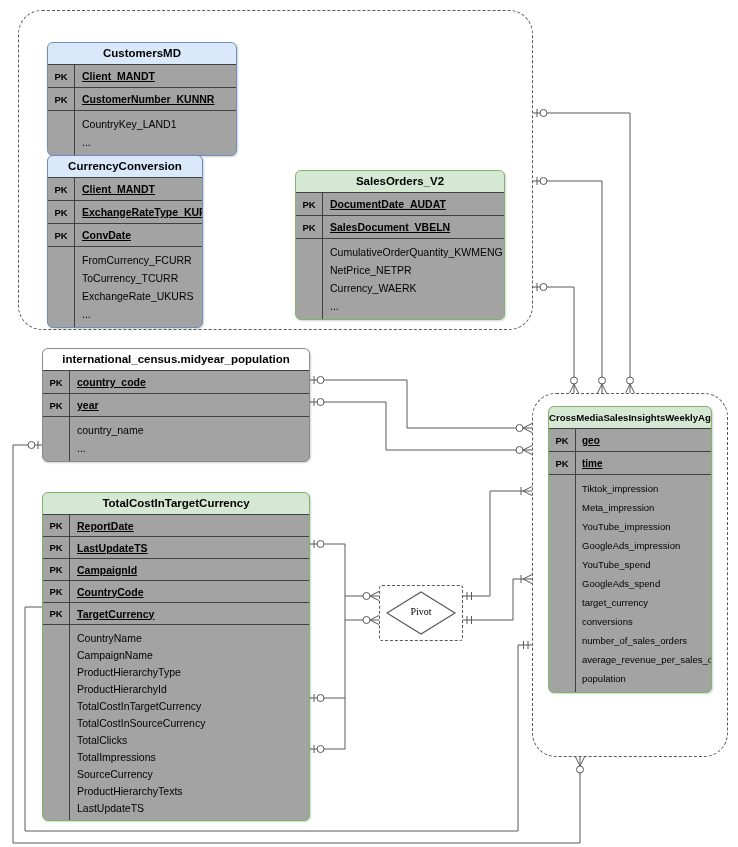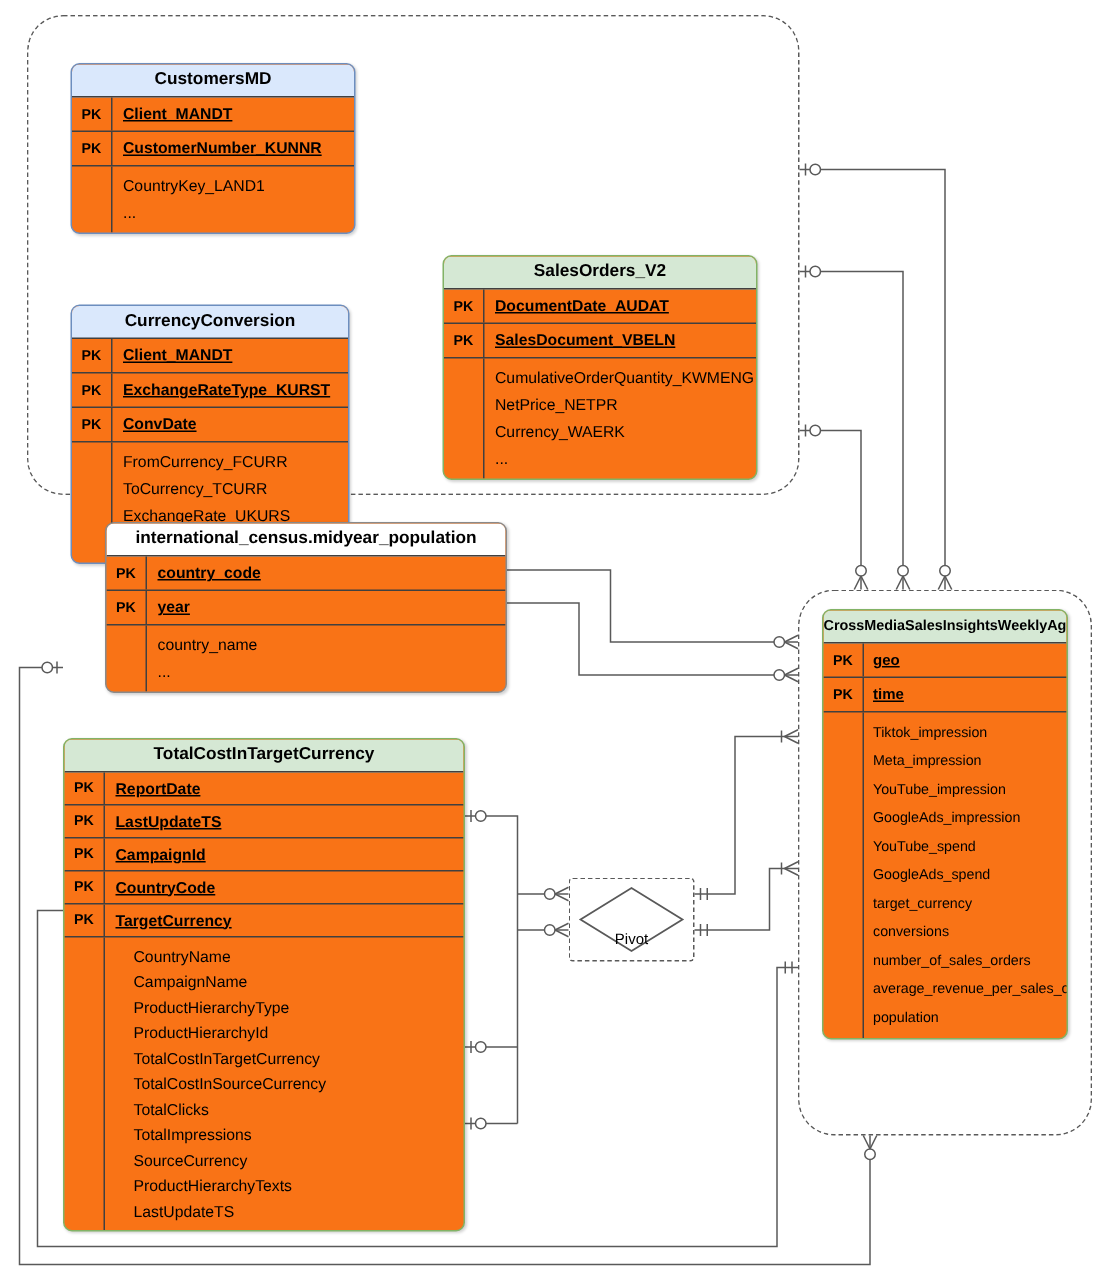--- a/index.html
+++ b/index.html
@@ -13,21 +13,21 @@
     background:#ffffff;z-index:1;box-sizing:border-box;
   }
   .pivot-frame{
     position:absolute;border:1.3px dashed #595959;border-radius:3px;
     background:#ffffff;z-index:1;box-sizing:border-box;
   }
   
   svg.wires{position:absolute;left:0;top:0;z-index:2;pointer-events:none;}
   
   .er-table{
-    position:absolute;background:#f97316;border-radius:6px;z-index:3;
+    position:absolute;background:#a3a3a3;border-radius:6px;z-index:3;
     box-sizing:border-box;border:1px solid #8a8a8a;
     box-shadow:1px 1px 2px rgba(0,0,0,0.18);overflow:hidden;
   }
   .theme-blue{border-color:var(--blue-border);}
   .theme-blue .t-header{background:var(--blue-fill);}
   .theme-green{border-color:var(--green-border);}
   .theme-green .t-header{background:var(--green-fill);}
   .theme-plain{border-color:#8a8a8a;}
   .theme-plain .t-header{background:#ffffff;}
   .t-header{
@@ -46,21 +46,21 @@
     display:flex;align-items:center;padding-left:7px;font-size:10.5px;
     color:#000;white-space:nowrap;
   }
   .t-row.pk .f-name{font-weight:bold;text-decoration:underline;}
   .t-attrs{display:flex;align-items:stretch;}
   .attr-spacer{flex:0 0 26px;width:26px;border-right:1px solid #404040;}
   .attr-list{padding:4px 0;flex:1 1 auto;}
   .attr-row{height:18px;display:flex;align-items:center;}
   
   .rows-tight .t-row.pk{height:21px;}
-  .rows-tight .attr-row{height:17px;margin-left:12px;}
+  .rows-tight .attr-row{height:17px;}
   
   .small .t-header{font-size:9.6px;}
   .small .f-name{font-size:9.5px;padding-left:6px;}
   .small .t-row.pk .f-name{font-size:10px;}
   .small .attr-row{height:19px;}
   
   .pivot-label{
     position:absolute;z-index:4;display:flex;align-items:center;justify-content:center;
     font-size:10px;color:#000;pointer-events:none;
   }
@@ -168,21 +168,21 @@
           <div class="attr-row">
             <div class="f-name">CountryKey_LAND1</div>
           </div>
           <div class="attr-row">
             <div class="f-name">...</div>
           </div>
         </div>
       </div>
     </div>
 
-  <div class="er-table theme-blue" style="left:47px;top:155px;width:186px;margin-top:48px;">
+  <div class="er-table theme-blue" style="left:47px;top:155px;width:156px;">
       <div class="t-header">CurrencyConversion</div>
       <div class="t-row pk">
         <div class="pk-cell">PK</div>
         <div class="f-name">Client_MANDT</div>
       </div>
       <div class="t-row pk">
         <div class="pk-cell">PK</div>
         <div class="f-name">ExchangeRateType_KURST</div>
       </div>
       <div class="t-row pk">
@@ -230,21 +230,21 @@
           <div class="attr-row">
             <div class="f-name">Currency_WAERK</div>
           </div>
           <div class="attr-row">
             <div class="f-name">...</div>
           </div>
         </div>
       </div>
     </div>
 
-  <div class="er-table theme-plain" style="left:42px;top:348px;width:268px;margin-left:28px;">
+  <div class="er-table theme-plain" style="left:42px;top:348px;width:268px;">
       <div class="t-header">international_census.midyear_population</div>
       <div class="t-row pk">
         <div class="pk-cell">PK</div>
         <div class="f-name">country_code</div>
       </div>
       <div class="t-row pk">
         <div class="pk-cell">PK</div>
         <div class="f-name">year</div>
       </div>
       <div class="t-attrs">
@@ -365,15 +365,15 @@
           <div class="attr-row">
             <div class="f-name">average_revenue_per_sales_order</div>
           </div>
           <div class="attr-row">
             <div class="f-name">population</div>
           </div>
         </div>
       </div>
     </div>
 
-  <div class="pivot-label" style="left:379px;top:598px;width:84px;height:56px;">Pivot</div>
+  <div class="pivot-label" style="left:379px;top:583px;width:84px;height:56px;font-family:Liberation Serif, serif;">Pivot</div>
 
 </div>
 
 </body></html>

